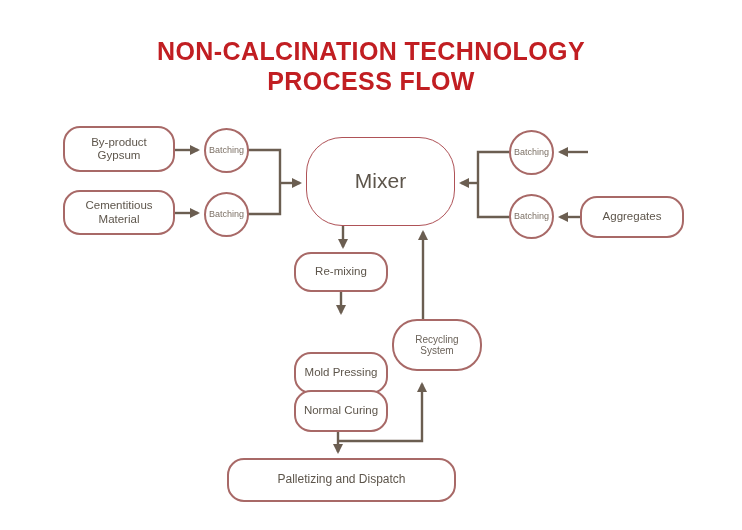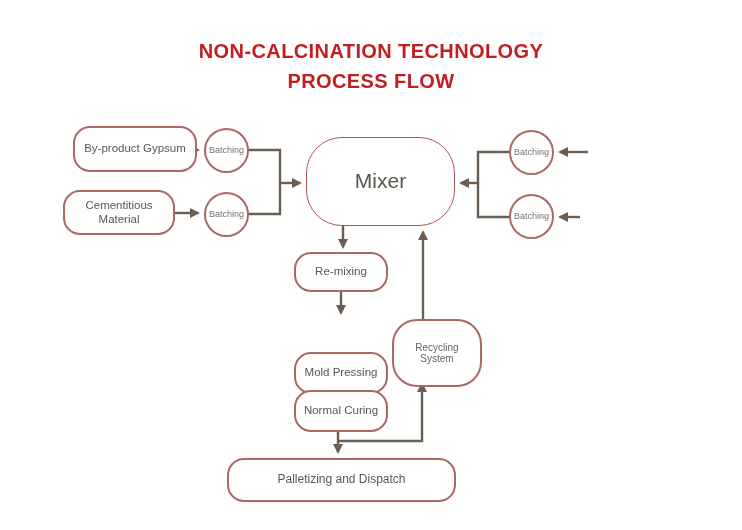--- a/index.html
+++ b/index.html
@@ -11,21 +11,21 @@
     font-family: "Liberation Sans", "DejaVu Sans", sans-serif;
     overflow: hidden;
   }
   .title {
     position: absolute;
     top: 36px;
     left: 0;
     width: 100%;
     text-align: center;
     color: #C11E22;
-    font-size: 20px;
+    font-size: 25px;
     font-weight: 700;
     letter-spacing: 0.4px;
     line-height: 30px;
   }
   .connectors {
     position: absolute;
     top: 0;
     left: 0;
   }
   .connectors path {
@@ -87,39 +87,40 @@
     <path d="M514 152 H478 V217 H514"></path>
     <path d="M478 183 H461" marker-end="url(#ah)"></path>
     <path d="M343 226 V247" marker-end="url(#ah)"></path>
     <path d="M341 292 V313" marker-end="url(#ah)"></path>
     <path d="M341 360 V385" marker-end="url(#ah)"></path>
     <path d="M338 432 V452" marker-end="url(#ah)"></path>
     <path d="M338 441 H422 V384" marker-end="url(#ah)"></path>
     <path d="M423 319 V232" marker-end="url(#ah)"></path>
   </svg>
 
-  <div class="node" style="left:73px; top:126px; width:124px; height:46px;">By-product Gypsum</div>
+  <div class="node" style="left:63px; top:126px; width:112px; height:46px;">By-product Gypsum</div>
 
   <div class="node" style="left:63px; top:190px; width:112px; height:45px;">Cementitious Material</div>
 
   <div class="node circle" style="left:204px; top:128px; width:45px; height:45px;">Batching</div>
 
   <div class="node circle" style="left:204px; top:192px; width:45px; height:45px;">Batching</div>
 
   <div class="node mixer" style="left:306px; top:137px; width:149px; height:89px;">Mixer</div>
 
   <div class="node circle" style="left:509px; top:130px; width:45px; height:45px;">Batching</div>
 
   <div class="node circle" style="left:509px; top:194px; width:45px; height:45px;">Batching</div>
 
 
+  <div class="node" style="left:580px; top:196px; width:104px; height:42px;">Aggregates</div>
 
   <div class="node" style="left:294px; top:252px; width:94px; height:40px;">Re-mixing</div>
 
   <div class="node" style="left:294px; top:318px; width:94px; height:42px;margin-top:34px;">Mold Pressing</div>
 
-  <div class="node recycling" style="left:392px; top:319px; width:90px; height:68px;">Recycling System</div>
+  <div class="node recycling" style="left:392px; top:319px; width:90px; height:52px;">Recycling System</div>
 
   <div class="node" style="left:294px; top:390px; width:94px; height:42px;">Normal Curing</div>
 
   <div class="node wide" style="left:227px; top:458px; width:229px; height:44px;">Palletizing and Dispatch</div>
 
 </div>
 
 </body></html>

